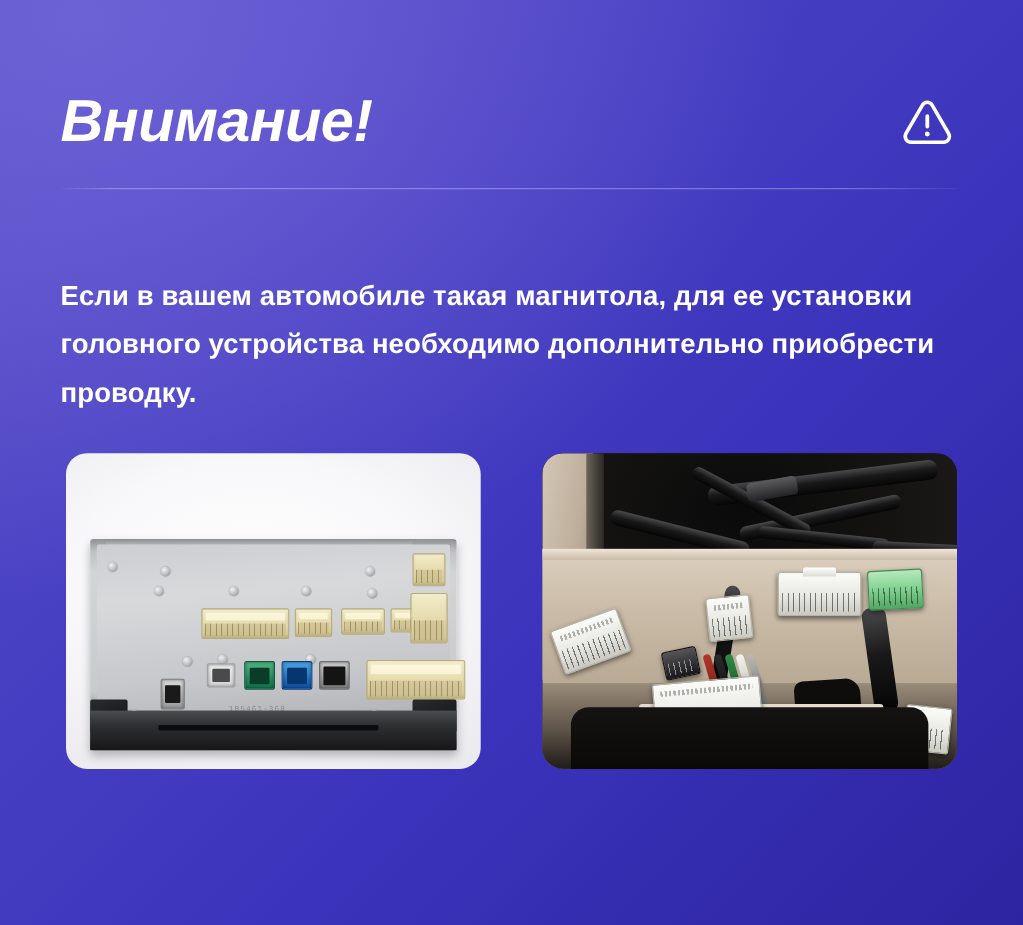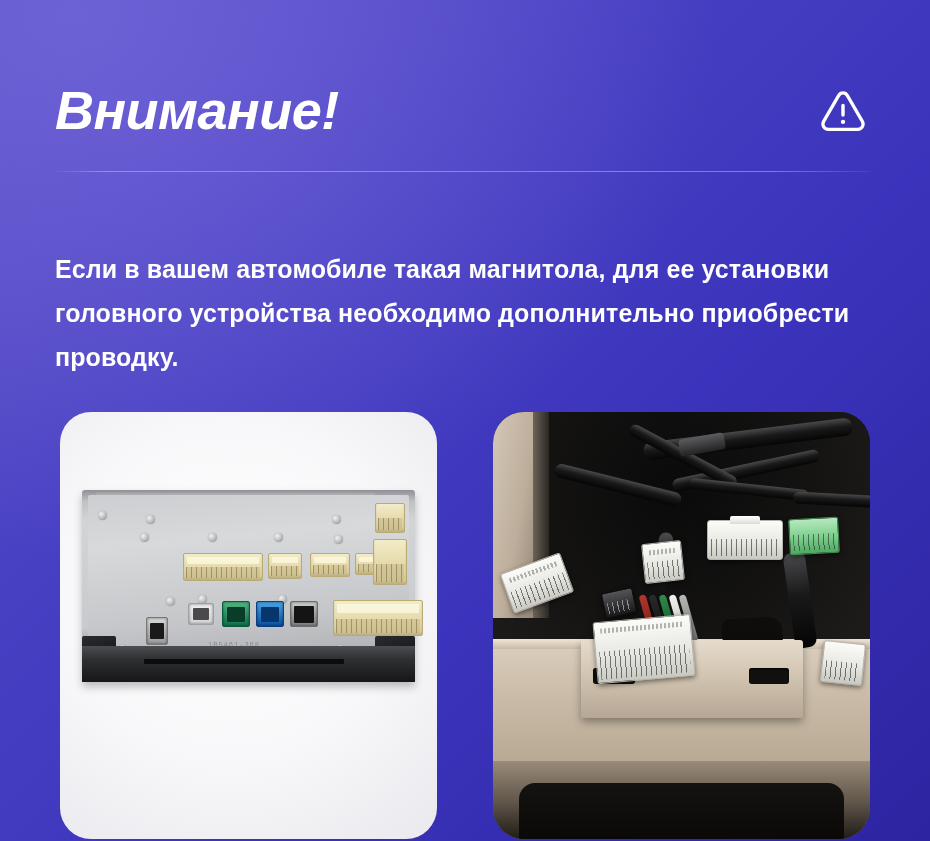--- a/index.html
+++ b/index.html
@@ -86,22 +86,22 @@
     top: 412px;
     width: 810px;
     height: 376px;
     display: flex;
     justify-content: space-between;
   }
 
   .photo-card {
     position: relative;
     width: 377px;
-    height: 427px;
-    border-radius: 31px;
+    height: 287px;
+    border-radius: 19px;
     overflow: hidden;
   }
 
   
   .card-left {
     background: radial-gradient(ellipse 85% 75% at 45% 42%, #ffffff 0%, #f8f8fa 52%, #e9e9ee 100%);
   }
 
   .hu {
     position: absolute;

